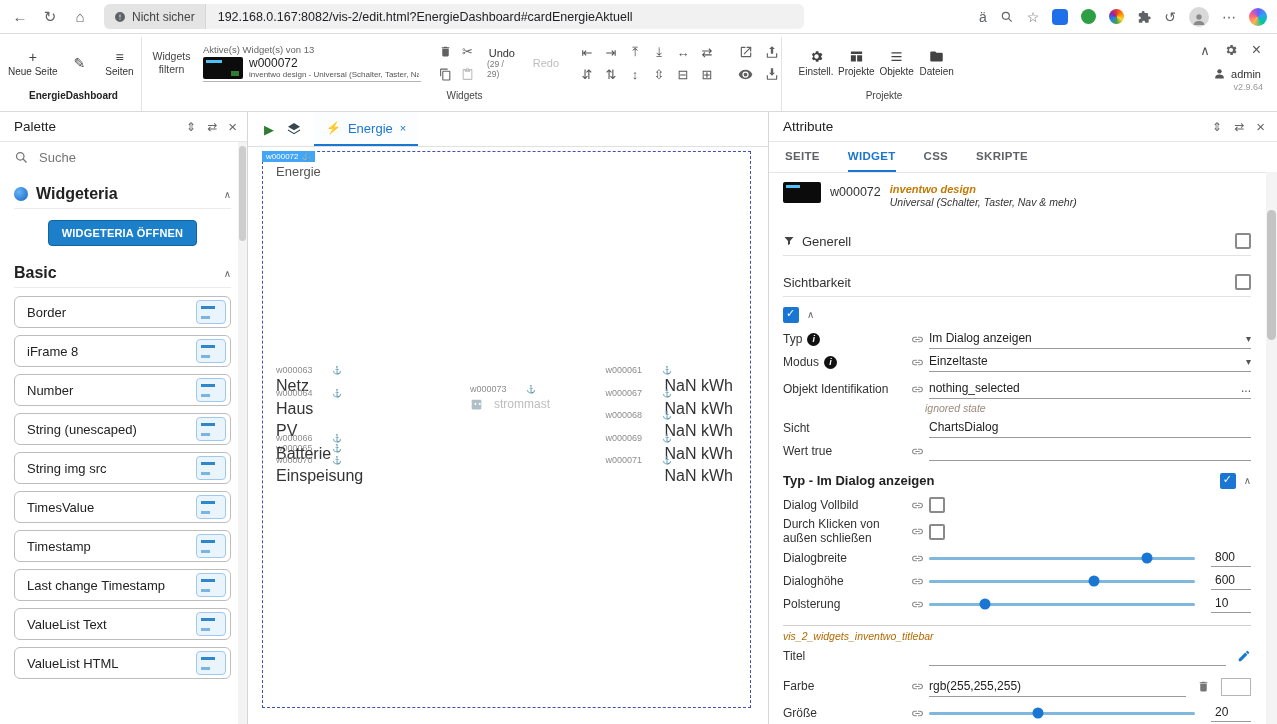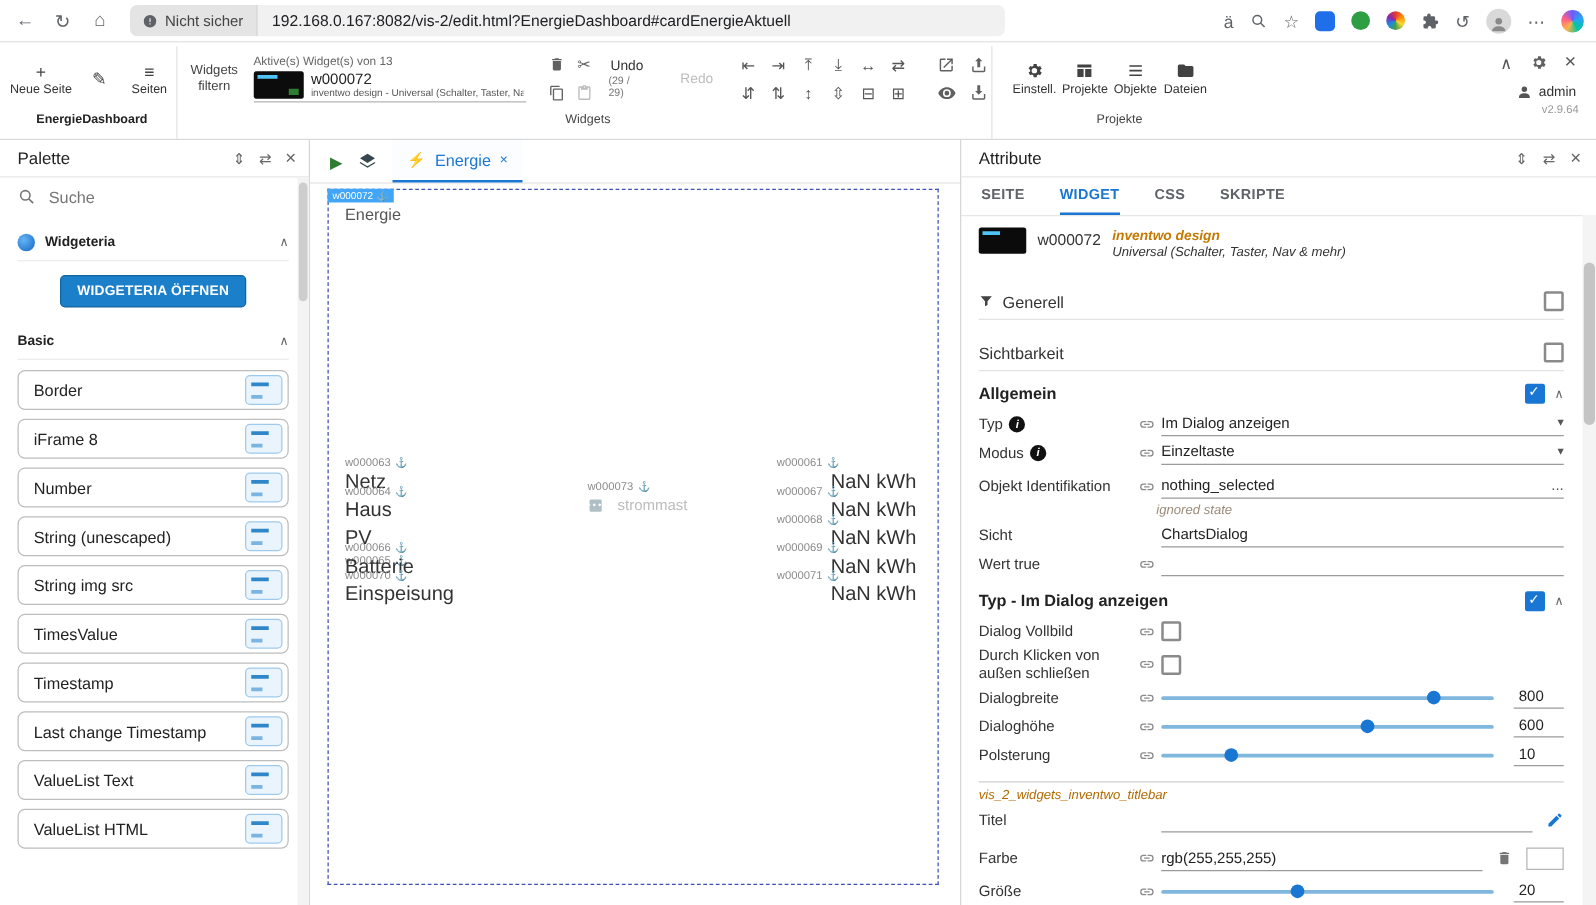--- a/index.html
+++ b/index.html
@@ -38,63 +38,63 @@
   .wsel-main{display:flex;align-items:center;gap:6px;border-bottom:1px solid #b5b5b5;padding-bottom:2px;width:218px;}
   .wthumb{width:40px;height:22px;background:#0c0c0c;border-radius:2px;position:relative;flex:0 0 40px;}
   .wthumb::after{content:"";position:absolute;left:3px;top:3px;width:16px;height:3px;background:#4fc3f7;}
   .wthumb::before{content:"";position:absolute;right:4px;bottom:3px;width:8px;height:5px;background:#2e7d32;}
   .wid-t{font-size:12px;color:#222;}
   .wsub-t{font-size:8px;color:#555;white-space:nowrap;overflow:hidden;max-width:170px;}
   .clipgrid{display:grid;grid-template-columns:22px 22px;grid-auto-rows:23px;align-items:center;justify-items:center;margin-left:10px;}
   .undo{display:flex;flex-direction:column;align-items:center;margin-left:12px;cursor:pointer;}
   .undo .u1{font-size:11px;color:#333;}
   .undo .u2{font-size:8.5px;color:#777;}
-  .redo{font-size:11px;color:#bdbdbd;margin-left:28px;cursor:default;}
+  .redo{font-size:11px;color:#bdbdbd;margin-left:16px;cursor:default;}
   .agrid{display:grid;grid-template-columns:repeat(6,24px);grid-auto-rows:22px;margin-left:16px;}
   .acell{display:flex;align-items:center;justify-content:center;font-size:13px;color:#555;cursor:pointer;}
   .viewcol{display:grid;grid-template-columns:26px 26px;grid-auto-rows:22px;align-items:center;justify-items:center;margin-left:10px;}
   .g4 .vtb-row{height:26px;justify-content:flex-end;gap:14px;padding-right:6px;}
   .g4row2{display:flex;align-items:center;justify-content:flex-end;gap:5px;font-size:11px;color:#333;padding-right:6px;margin-top:4px;}
   .ver{font-size:9px;color:#999;text-align:right;padding-right:4px;margin-top:2px;}
   .gico{font-size:13px;color:#555;cursor:pointer;}
 
   
   .main{flex:1;display:flex;min-height:0;}
 
   
   .palette{flex:0 0 248px;border-right:1px solid #d6d6d6;display:flex;flex-direction:column;position:relative;background:#fff;box-sizing:border-box;}
   .phead{height:29px;display:flex;align-items:center;gap:11px;padding:0 10px 0 14px;border-bottom:1px solid #e6e6e6;flex:0 0 29px;}
   .phead .ttl{flex:1;font-size:13.5px;font-weight:500;color:#222;}
   .hico{font-size:12px;color:#666;cursor:pointer;}
   .psearch{height:30px;display:flex;align-items:center;gap:8px;padding:0 14px;flex:0 0 30px;}
   .psearch input{border:none;outline:none;font-size:13px;color:#333;width:160px;font-family:"Liberation Sans",sans-serif;background:transparent;}
   .pbody{flex:1;overflow:hidden;padding:8px 16px 0 14px;}
   .pgroup{display:flex;align-items:center;gap:8px;height:28px;border-bottom:1px solid #ececec;cursor:pointer;}
-  .pgroup .glab{flex:1;font-size:11px;font-weight:bold;color:#222;}
+  .pgroup .glab{flex:1;font-size:16px;font-weight:bold;color:#222;}
   .wlogo{width:14px;height:14px;border-radius:50%;background:radial-gradient(circle at 35% 35%,#64b5f6,#1565c0);}
   .wbtn{display:block;margin:11px auto 13px;background:#1c7fc9;border:1px solid #11669f;color:#fff;font-size:11px;font-weight:bold;padding:6px 13px;border-radius:4px;letter-spacing:.2px;cursor:pointer;font-family:"Liberation Sans",sans-serif;}
   .pitem{height:30px;border:1px solid #bdbdbd;border-radius:6px;display:flex;align-items:center;justify-content:space-between;padding:0 4px 0 12px;margin-bottom:7px;font-size:13px;color:#222;background:#fff;cursor:grab;}
   .pchip{width:28px;height:22px;border-radius:4px;background:#eaf4fd;border:1px solid #9fc9ec;position:relative;flex:0 0 28px;}
   .pchip::after{content:"";position:absolute;left:4px;top:5px;width:14px;height:3px;background:#2f86c8;}
   .pchip::before{content:"";position:absolute;left:4px;bottom:4px;width:9px;height:3px;background:#7ab4e0;}
   .pscroll{position:absolute;right:0;top:30px;bottom:0;width:9px;background:#f3f3f3;}
   .pscroll .th{position:absolute;top:4px;left:1px;width:7px;height:95px;border-radius:4px;background:#cdcdcd;}
 
   
   .center{flex:1;display:flex;flex-direction:column;background:#fff;min-width:0;}
   .ctabs{height:34px;flex:0 0 34px;display:flex;align-items:center;gap:6px;padding:0 8px 0 16px;border-bottom:1px solid #e0e0e0;}
   .play{color:#2e7d32;font-size:13px;cursor:pointer;margin-right:6px;}
   .tab{display:flex;align-items:center;gap:7px;padding:0 12px;height:100%;box-sizing:border-box;border-bottom:2px solid #1976d2;color:#1976d2;font-size:13px;cursor:pointer;background:#fcfdff;}
   .tab .bolt{font-size:12px;}
   .tab .tx{font-size:11px;cursor:pointer;}
   .cbody{flex:1;position:relative;background:#fff;overflow:hidden;}
   .selrect{position:absolute;left:14px;top:4px;width:489px;height:557px;border:1px dashed #3f51b5;box-sizing:border-box;}
   .chip{position:absolute;left:-1px;top:-1px;background:#42a5f5;color:#fff;font-size:8px;padding:1px 4px;display:flex;align-items:center;gap:3px;cursor:move;}
   .ctitle{position:absolute;left:13px;top:12px;font-size:13px;color:#555;}
-  .wid-id{position:absolute;font-size:9px;color:#8c8c8c;white-space:nowrap;display:flex;gap:4px;align-items:baseline;cursor:pointer;}
+  .wid-id{position:absolute;font-size:9px;color:#8c8c8c;white-space:nowrap;display:flex;gap:20px;align-items:baseline;cursor:pointer;}
   .wid-id.r{text-align:right;justify-content:flex-end;}
   .anchor{font-size:8px;color:#76a9cd;}
   .wlabel{position:absolute;font-size:16px;color:#333;white-space:nowrap;cursor:pointer;}
   .wlabel.r{text-align:right;}
   .cw-ph{position:absolute;display:flex;align-items:center;gap:11px;font-size:12px;color:#bdbdbd;cursor:pointer;}
 
   
   .attrs{flex:0 0 509px;border-left:1px solid #d6d6d6;display:flex;flex-direction:column;position:relative;background:#fff;box-sizing:border-box;}
   .ahead{height:29px;flex:0 0 29px;display:flex;align-items:center;gap:12px;padding:0 12px 0 14px;border-bottom:1px solid #e6e6e6;}
   .ahead .ttl{flex:1;font-size:13.5px;font-weight:500;color:#222;}
@@ -534,21 +534,20 @@
             </svg>
           <span class="slab">Generell</span>
           <span class="cb"></span>
         </div>
         <div class="asec">
           <span class="slab">Sichtbarkeit</span>
           <span class="cb"></span>
         </div>
 
         <div class="ahdr">
-          <span class="hlab">Allgemein</span>
           <span class="cb checked"></span>
           <span class="chev">∧</span>
         </div>
 
         <div class="arow">
           <div class="alab">
               <span>Typ</span>
               <span class="info">i</span>
             </div>
           <span class="chaincol">

